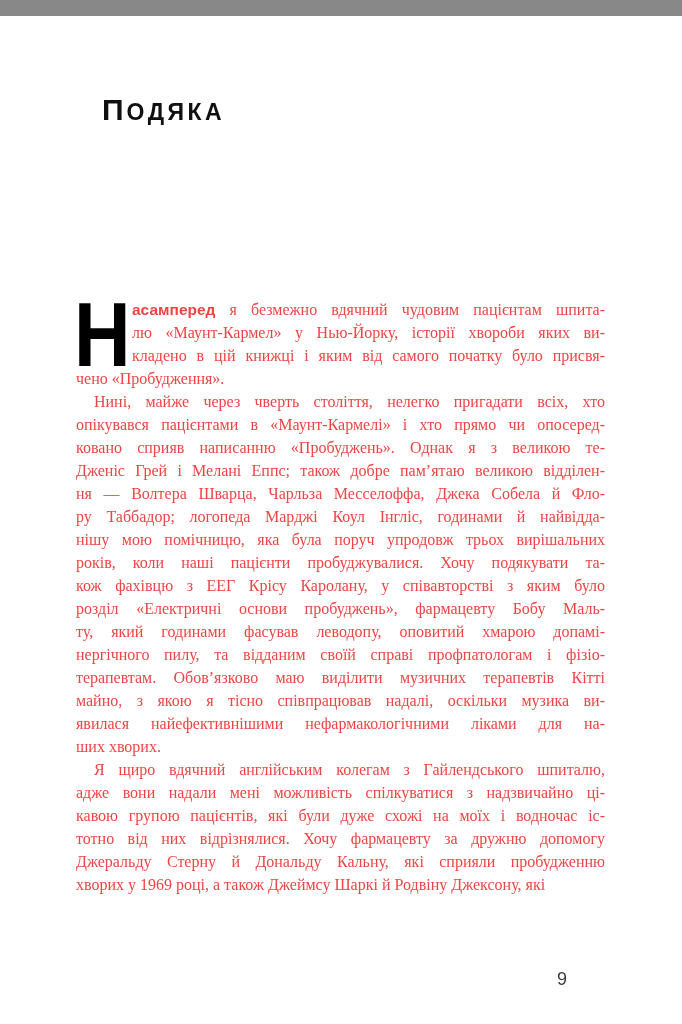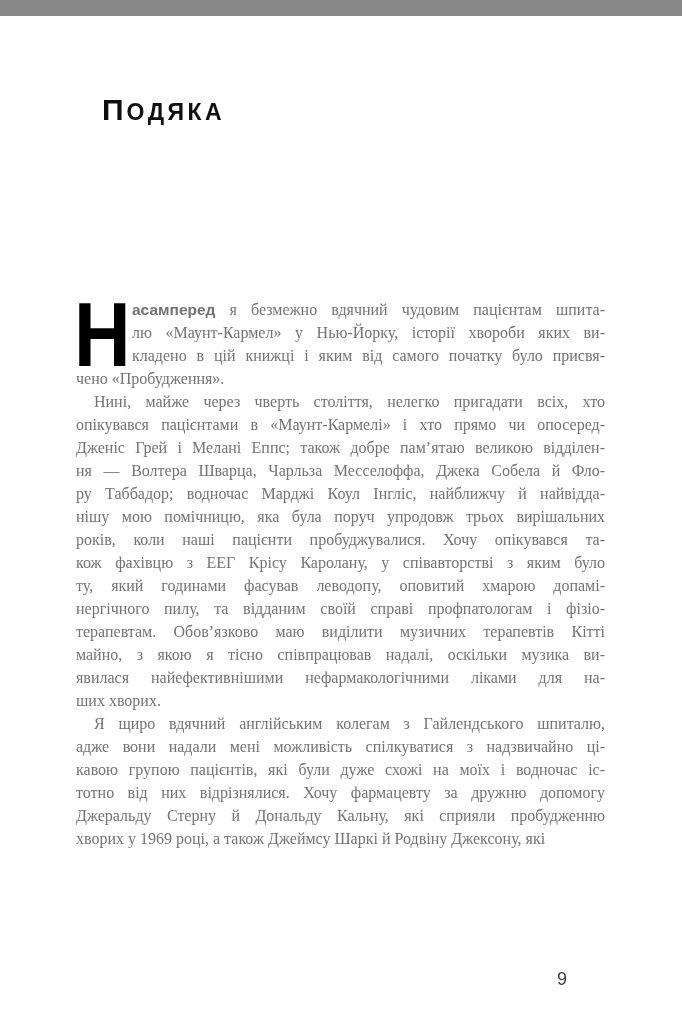--- a/index.html
+++ b/index.html
@@ -24,21 +24,21 @@
   }
   .chapter-title .rest{
     font-size:23px;
     text-transform:uppercase;
     letter-spacing:3.5px;
   }
   
   .textblock{
     position:absolute;left:76px;top:282px;width:529px;
     font-size:16px;line-height:23px;
-    color:#737373;
+    color:#ef4444;
   }
   .para{margin:0;padding:0;}
   .line{
     height:23px;overflow:hidden;
     text-align:justify;
     -moz-text-align-last:justify;
     text-align-last:justify;
   }
   .line.last{
     text-align-last:left;
@@ -80,26 +80,28 @@
       <div class="para">
         <div class="dropcap-spacer"></div>
         <div class="line"><b class="lead">асамперед</b> я безмежно вдячний чудовим пацієнтам шпита-</div>
         <div class="line">лю «Маунт-Кармел» у Нью-Йорку, історії хвороби яких ви-</div>
         <div class="line">кладено в цій книжці і яким від самого початку було присвя-</div>
         <div class="line last">чено «Пробудження».</div>
       </div>
       <div class="para">
         <div class="line indent">Нині, майже через чверть століття, нелегко пригадати всіх, хто</div>
         <div class="line">опікувався пацієнтами в «Маунт-Кармелі» і хто прямо чи опосеред-</div>
+        <div class="line">ковано сприяв написанню «Пробуджень». Однак я з великою те-</div>
         <div class="line">Дженіс Грей і Мелані Еппс; також добре пам’ятаю великою відділен-</div>
         <div class="line">ня — Волтера Шварца, Чарльза Месселоффа, Джека Собела й Фло-</div>
-        <div class="line">ру Таббадор; водночас Марджі Коул Інгліс, найближчу й найвідда-</div>
+        <div class="line">ру Таббадор; логопеда Марджі Коул Інгліс, годинами й найвідда-</div>
         <div class="line">нішу мою помічницю, яка була поруч упродовж трьох вирішальних</div>
-        <div class="line">років, коли наші пацієнти пробуджувалися. Хочу опікувався та-</div>
+        <div class="line">років, коли наші пацієнти пробуджувалися. Хочу подякувати та-</div>
         <div class="line">кож фахівцю з ЕЕГ Крісу Каролану, у співавторстві з яким було</div>
+        <div class="line">розділ «Електричні основи пробуджень», фармацевту Бобу Маль-</div>
         <div class="line">ту, який годинами фасував леводопу, оповитий хмарою допамі-</div>
         <div class="line">нергічного пилу, та відданим своїй справі профпатологам і фізіо-</div>
         <div class="line">терапевтам. Обов’язково маю виділити музичних терапевтів Кітті</div>
         <div class="line">майно, з якою я тісно співпрацював надалі, оскільки музика ви-</div>
         <div class="line">явилася найефективнішими нефармакологічними ліками для на-</div>
         <div class="line last">ших хворих.</div>
       </div>
       <div class="para">
         <div class="line indent">Я щиро вдячний англійським колегам з Гайлендського шпиталю,</div>
         <div class="line">адже вони надали мені можливість спілкуватися з надзвичайно ці-</div>

